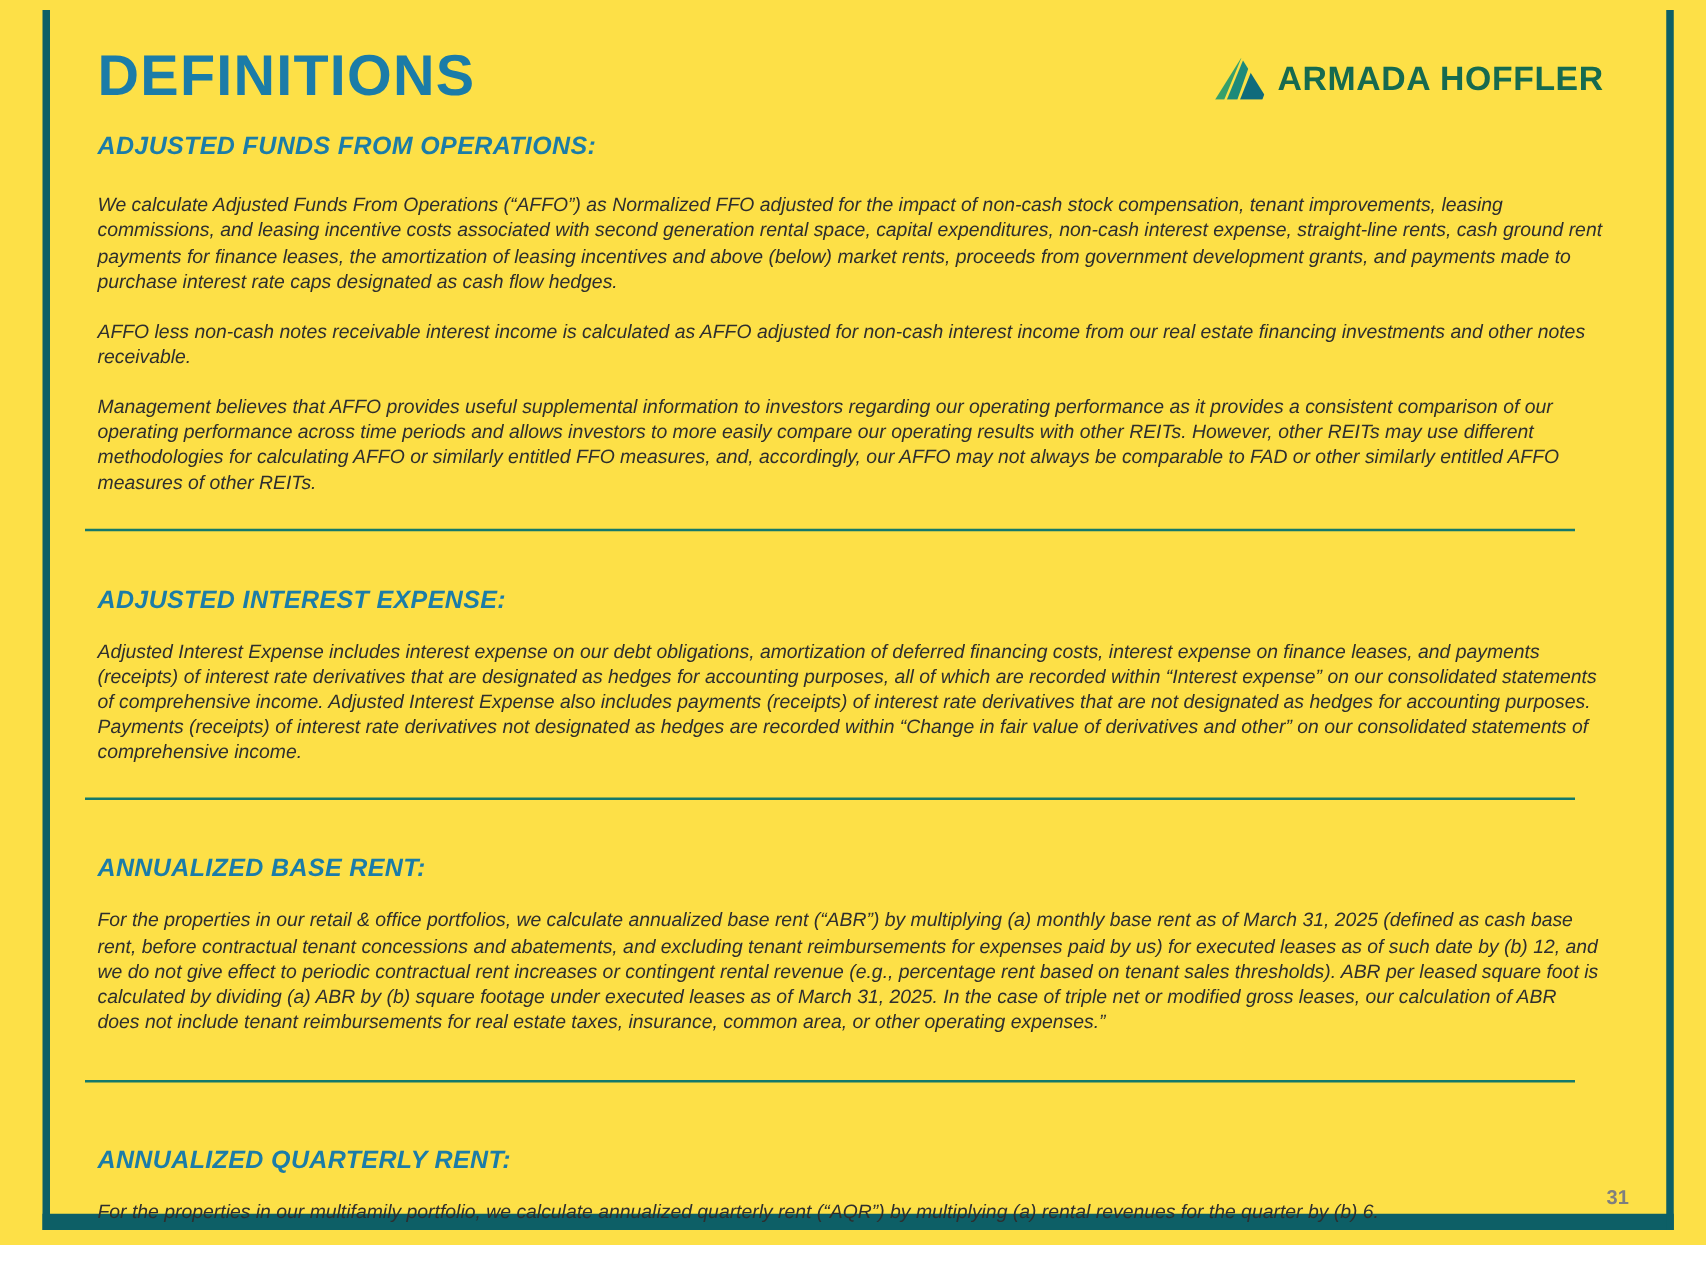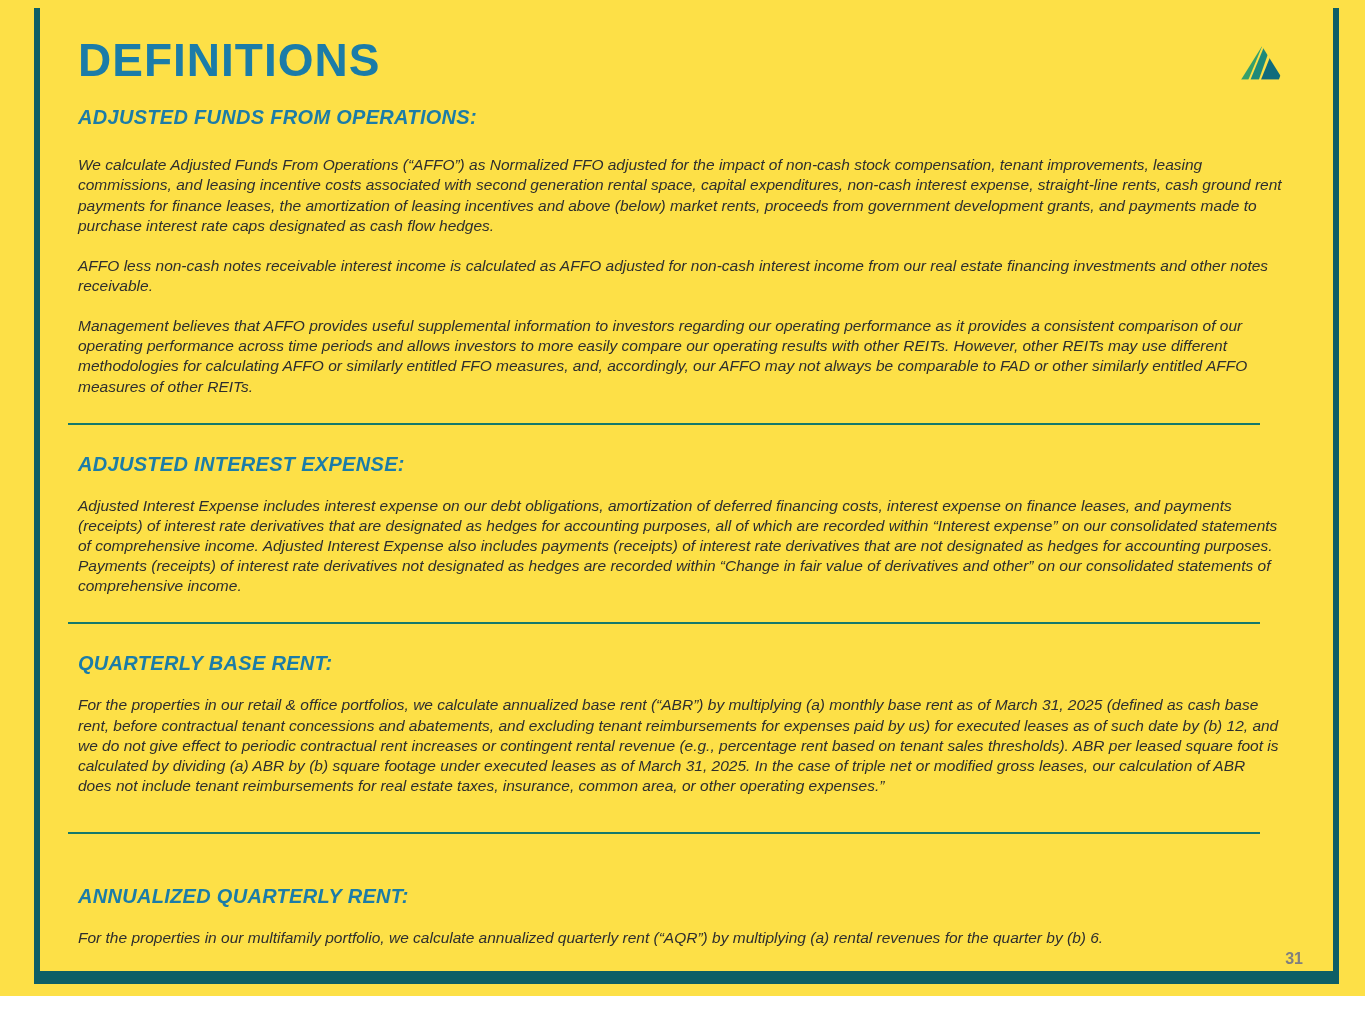--- a/index.html
+++ b/index.html
@@ -44,21 +44,21 @@
   }
   .logo-text{
     font-size:27px;
     font-weight:bold;
     color:#166a4f;
     letter-spacing:0.5px;
     white-space:nowrap;
   }
   .section{margin-top:0;}
   .section-heading{
-    margin-top:28px;
+    margin-top:44px;
     font-size:20px;
     font-style:italic;
     font-weight:bold;
     color:#1b7ca8;
     letter-spacing:0.3px;
   }
   .para{
     margin-top:20px;
     font-size:15.5px;
     font-style:italic;
@@ -101,39 +101,40 @@
                   <polygon points="20,0 40,32 0,32"></polygon>
                 </clipPath>
             </defs>
             <g clip-path="url(#ahclip)">
               <polygon points="-2,32 14,-2 21,-2 7,32" fill="#35a06b"></polygon>
               <polygon points="9,32 23,-2 29,-2 17,32" fill="#1e8a7a"></polygon>
               <polygon points="19,32 31,2 42,16 36,32" fill="#0f6b7c"></polygon>
             </g>
           </svg>
         </span>
+        <span class="logo-text">ARMADA HOFFLER</span>
       </div>
     </div>
 
     <div class="section">
       <div class="section-heading" style="margin-top:22px;font-style:italic;">ADJUSTED FUNDS FROM OPERATIONS:</div>
       <p class="para" style="margin-top:26px;">We calculate Adjusted Funds From Operations (“AFFO”) as Normalized FFO adjusted for the impact of non-cash stock compensation, tenant improvements, leasing commissions, and leasing incentive costs associated with second generation rental space, capital expenditures, non-cash interest expense, straight-line rents, cash ground rent payments for finance leases, the amortization of leasing incentives and above (below) market rents, proceeds from government development grants, and payments made to purchase interest rate caps designated as cash flow hedges.</p>
       <p class="para">AFFO less non-cash notes receivable interest income is calculated as AFFO adjusted for non-cash interest income from our real estate financing investments and other notes receivable.</p>
       <p class="para">Management believes that AFFO provides useful supplemental information to investors regarding our operating performance as it provides a consistent comparison of our operating performance across time periods and allows investors to more easily compare our operating results with other REITs. However, other REITs may use different methodologies for calculating AFFO or similarly entitled FFO measures, and, accordingly, our AFFO may not always be comparable to FAD or other similarly entitled AFFO measures of other REITs.</p>
     </div>
     <hr class="divider">
 
     <div class="section">
       <div class="section-heading">ADJUSTED INTEREST EXPENSE:</div>
       <p class="para">Adjusted Interest Expense includes interest expense on our debt obligations, amortization of deferred financing costs, interest expense on finance leases, and payments (receipts) of interest rate derivatives that are designated as hedges for accounting purposes, all of which are recorded within “Interest expense” on our consolidated statements of comprehensive income. Adjusted Interest Expense also includes payments (receipts) of interest rate derivatives that are not designated as hedges for accounting purposes. Payments (receipts) of interest rate derivatives not designated as hedges are recorded within “Change in fair value of derivatives and other” on our consolidated statements of comprehensive income.</p>
     </div>
     <hr class="divider">
 
     <div class="section">
-      <div class="section-heading">QUARTERLY BASE RENT:</div>
+      <div class="section-heading">ANNUALIZED BASE RENT:</div>
       <p class="para">For the properties in our retail &amp; office portfolios, we calculate annualized base rent (“ABR”) by multiplying (a) monthly base rent as of March 31, 2025 (defined as cash base rent, before contractual tenant concessions and abatements, and excluding tenant reimbursements for expenses paid by us) for executed leases as of such date by (b) 12, and we do not give effect to periodic contractual rent increases or contingent rental revenue (e.g., percentage rent based on tenant sales thresholds). ABR per leased square foot is calculated by dividing (a) ABR by (b) square footage under executed leases as of March 31, 2025. In the case of triple net or modified gross leases, our calculation of ABR does not include tenant reimbursements for real estate taxes, insurance, common area, or other operating expenses.”</p>
     </div>
     <hr class="divider wide">
 
     <div class="section">
       <div class="section-heading" style="margin-top:51px;">ANNUALIZED QUARTERLY RENT:</div>
       <p class="para">For the properties in our multifamily portfolio, we calculate annualized quarterly rent (“AQR”) by multiplying (a) rental revenues for the quarter by (b) 6.</p>
     </div>
 
   </div>

